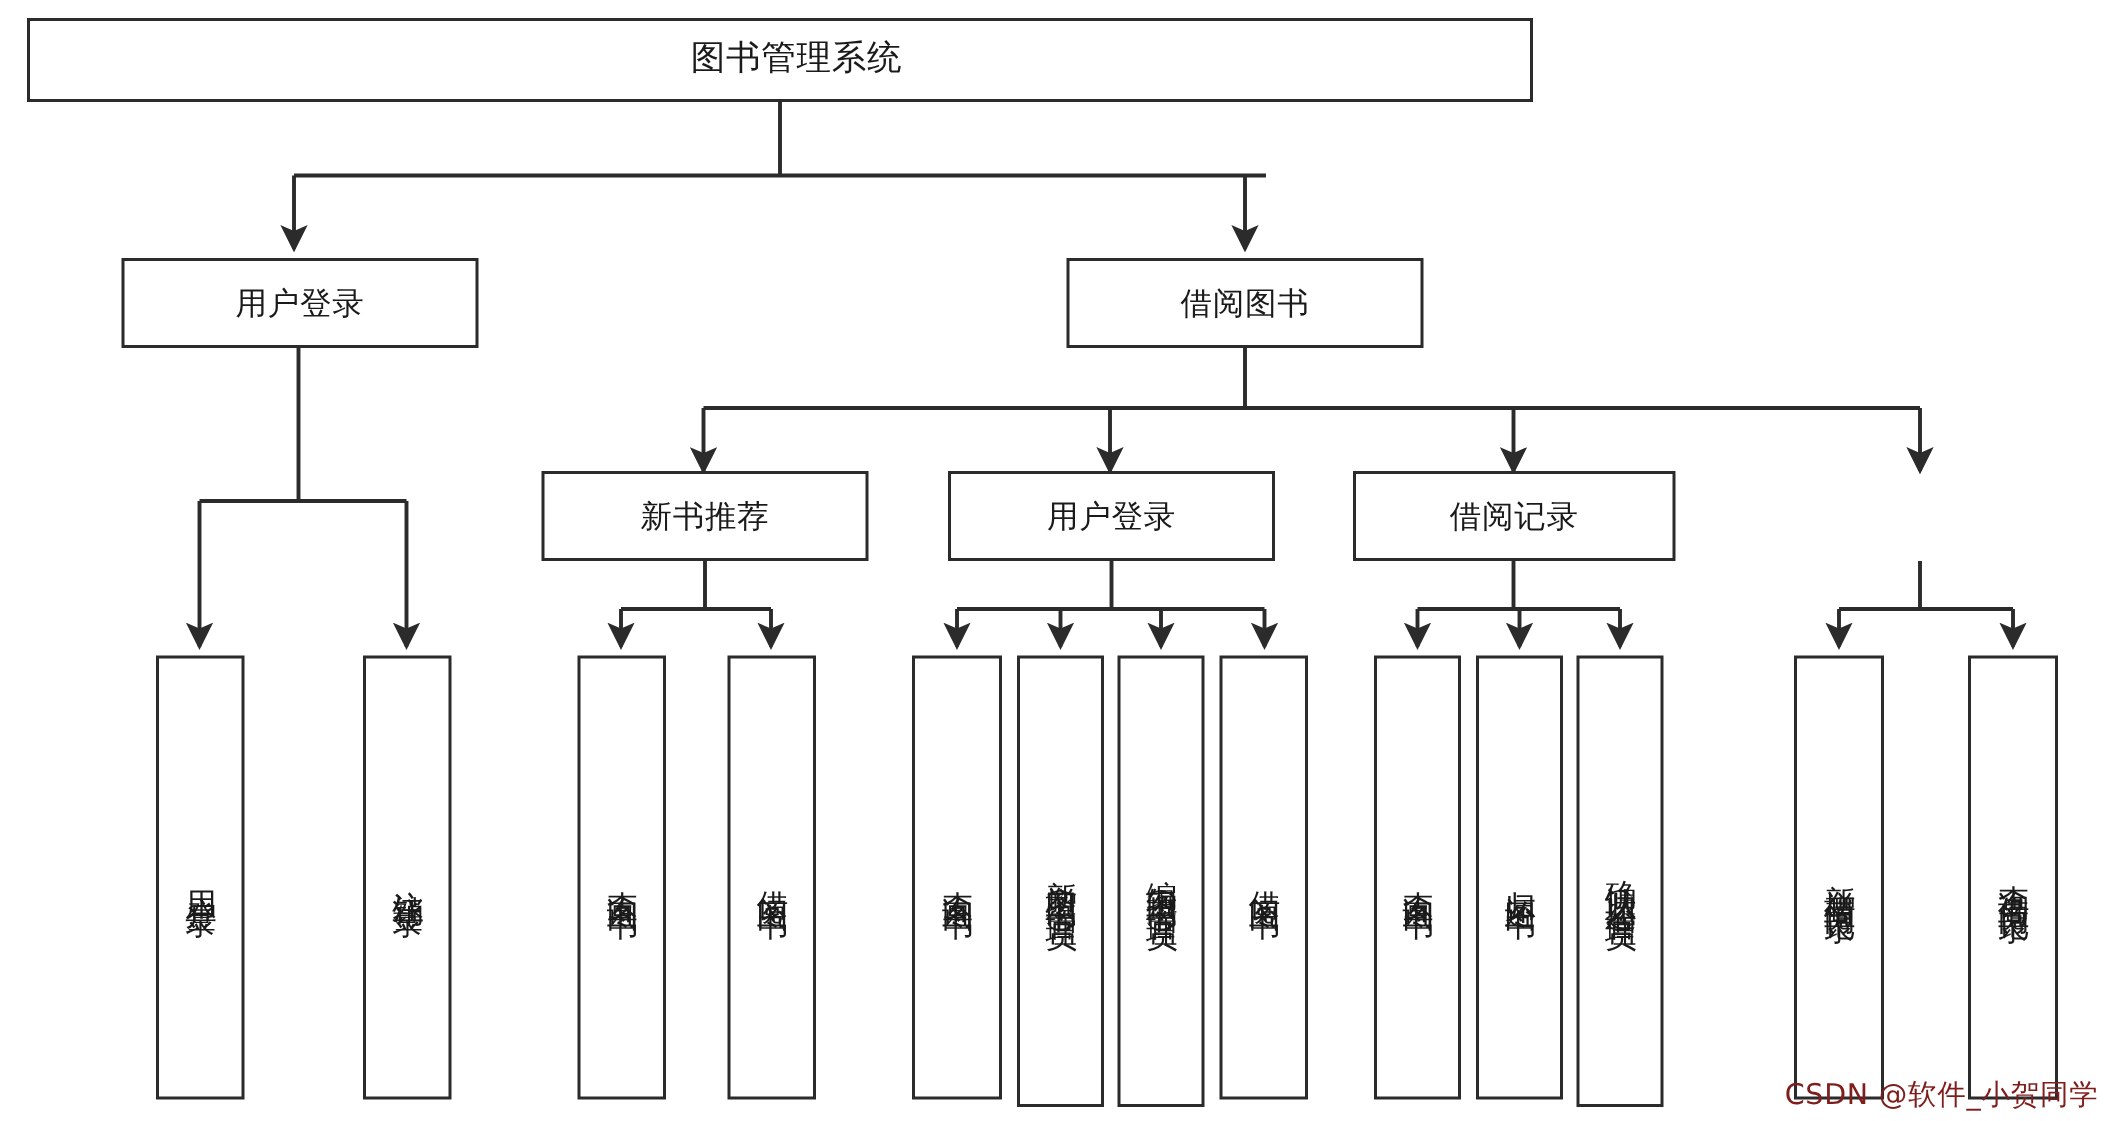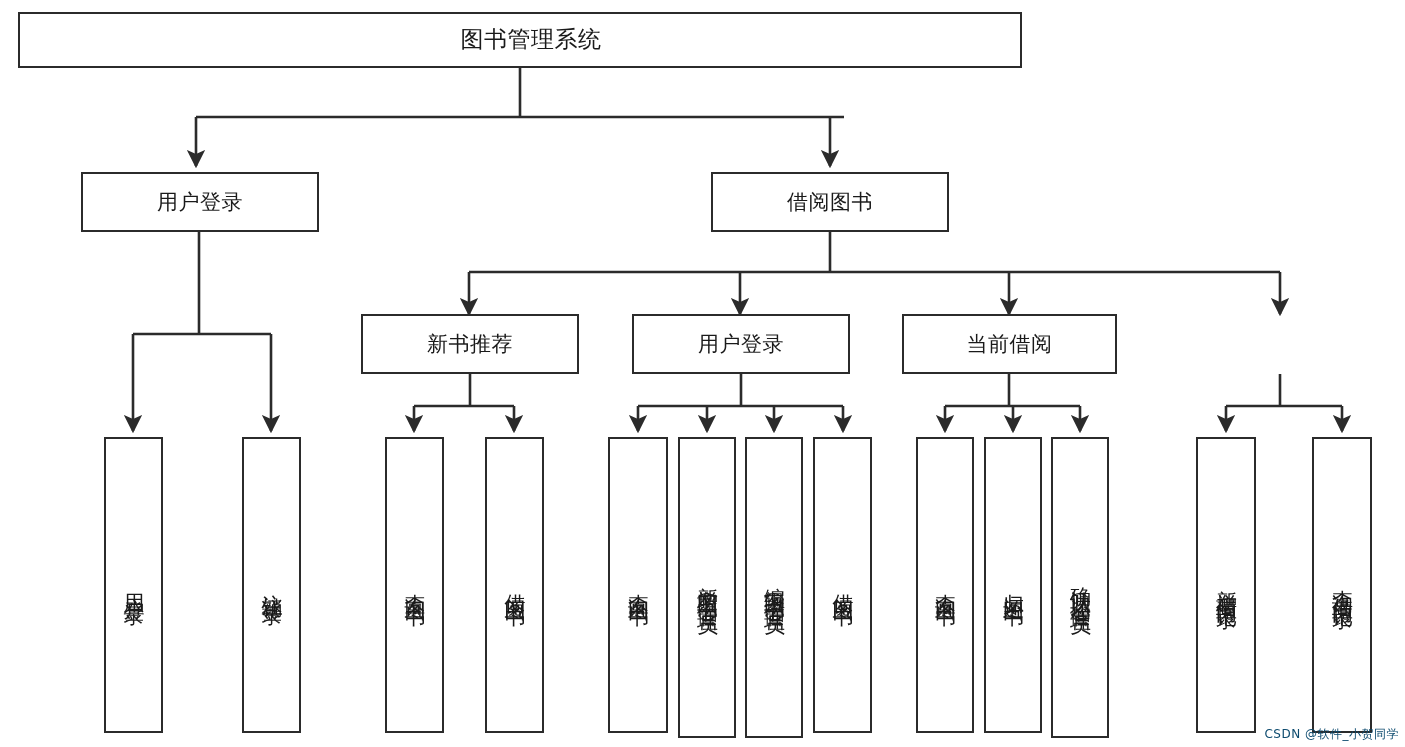--- a/index.html
+++ b/index.html
@@ -59,22 +59,22 @@
     text-orientation: upright;
     line-height: 1.0;
     letter-spacing: 4px;
     white-space: nowrap;
     max-height: 100%;
   }
   #watermark {
     position: absolute;
     right: 6px;
     bottom: 4px;
-    font-size: 12px;
-    color: #0c4a6e;
+    font-size: 19px;
+    color: #7f1d1d;
     letter-spacing: 0.5px;
     font-family: "DejaVu Sans", "Liberation Sans", sans-serif;
     white-space: nowrap;
   }
 </style>
 </head>
 <body>
 
 <div id="canvas">
 
@@ -140,21 +140,21 @@
     <span class="label">借阅图书</span>
   </div>
 
   <div class="node lvl2" style="left:361px; top:314px; width:218px; height:60px;">
     <span class="label">新书推荐</span>
   </div>
   <div class="node lvl2" style="left:632px; top:314px; width:218px; height:60px;">
     <span class="label">用户登录</span>
   </div>
   <div class="node lvl2" style="left:902px; top:314px; width:215px; height:60px;">
-    <span class="label">当前借阅</span>
+    <span class="label">借阅记录</span>
   </div>
 
   <div class="node leaf" style="left:104px; top:437px; width:59px; height:296px;">
     <span class="label">用户登录</span>
   </div>
   <div class="node leaf" style="left:242px; top:437px; width:59px; height:296px;">
     <span class="label">注销登录</span>
   </div>
 
   <div class="node leaf" style="left:385px; top:437px; width:59px; height:296px;">

